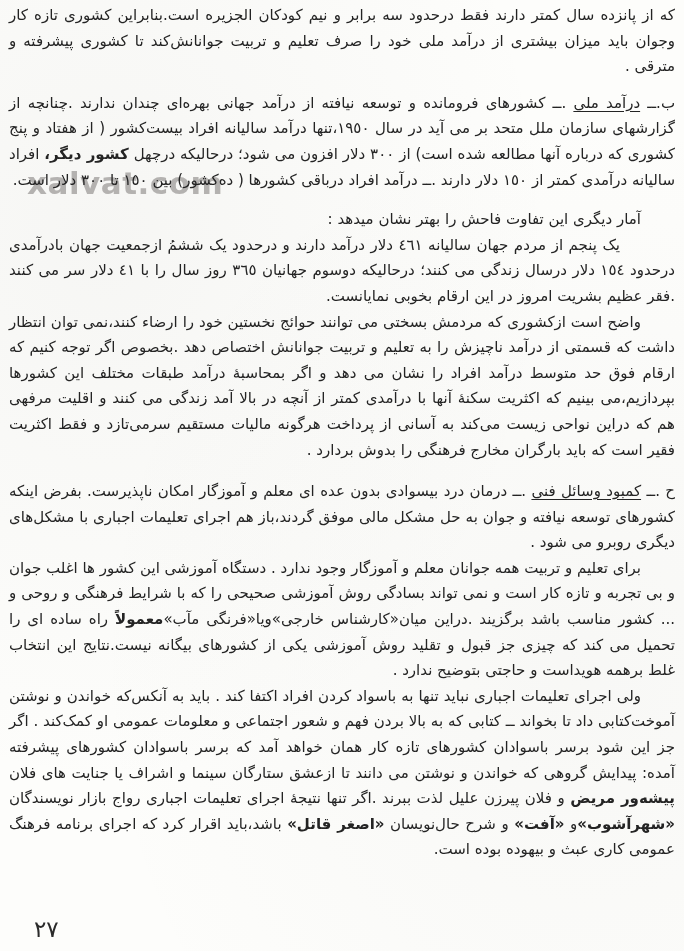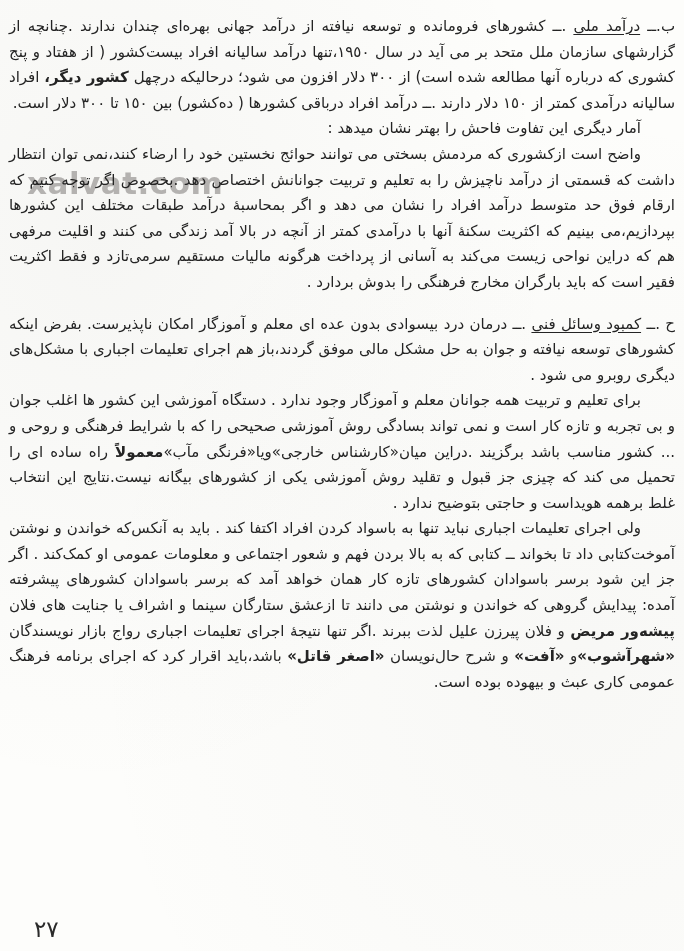--- a/index.html
+++ b/index.html
@@ -46,22 +46,24 @@
     direction:rtl;
   }
 </style>
 </head>
 <body>
 
 <div class="page">
   <div class="watermark">xalvat.com</div>
 
   <div class="text-body">
+      <p class="para" style="text-indent: 0px;"><span>که از پانزده سال کمتر دارند فقط درحدود سه برابر و نیم کودکان الجزیره است.بنابراین کشوری تازه کار وجوان باید میزان بیشتری از درآمد ملی خود را صرف تعلیم و تربیت جوانانش‌کند تا کشوری پیشرفته و مترقی .</span></p>
       <p class="para gap" style="text-indent: 0px;"><span>ب.ــ </span><span class="u">درآمد ملی</span><span> .ــ کشورهای فرومانده و توسعه نیافته از درآمد جهانی بهره‌ای چندان ندارند .چنانچه از گزارشهای سازمان ملل متحد بر می آید در سال ١٩٥٠،تنها درآمد سالیانه افراد بیست‌کشور ( از هفتاد و پنج کشوری که درباره آنها مطالعه شده است) از ٣٠٠ دلار افزون می شود؛ درحالیکه درچهل </span><span class="b">کشور دیگر،</span><span> افراد سالیانه درآمدی کمتر از ١٥٠ دلار دارند .ــ درآمد افراد درباقی کشورها ( ده‌کشور) بین ١٥٠ تا ٣٠٠ دلار است.</span></p>
-      <p class="para" style="text-indent: 34px;"><span>آمار دیگری این تفاوت فاحش را بهتر نشان میدهد :</span></p>
+      <p class="para" style="text-indent: 34px; margin-top: 14px;"><span>آمار دیگری این تفاوت فاحش را بهتر نشان میدهد :</span></p>
+      <p class="para" style="text-indent: 55px;"><span>یک پنجم از مردم جهان سالیانه ٤٦١ دلار درآمد دارند و درحدود یک ششمُ ازجمعیت جهان بادرآمدی درحدود ١٥٤ دلار درسال زندگی می کنند؛ درحالیکه دوسوم جهانیان ٣٦٥ روز سال را با ٤١ دلار سر می کنند .فقر عظیم بشریت امروز در این ارقام بخوبی نمایانست.</span></p>
       <p class="para" style="text-indent: 34px;"><span>واضح است ازکشوری که مردمش بسختی می توانند حوائج نخستین خود را ارضاء کنند،نمی توان انتظار داشت که قسمتی از درآمد ناچیزش را به تعلیم و تربیت جوانانش اختصاص دهد .بخصوص اگر توجه کنیم که ارقام فوق حد متوسط درآمد افراد را نشان می دهد و اگر بمحاسبهٔ درآمد طبقات مختلف این کشورها بپردازیم،می بینیم که اکثریت سکنهٔ آنها با درآمدی کمتر از آنچه در بالا آمد زندگی می کنند و اقلیت مرفهی هم که دراین نواحی زیست می‌کند به آسانی از پرداخت هرگونه مالیات مستقیم سرمی‌تازد و فقط اکثریت فقیر است که باید بارگران مخارج فرهنگی را بدوش بردارد .</span></p>
       <p class="para gap" style="text-indent: 0px; margin-top: 16px;"><span>ح .ــ </span><span class="u">کمبود وسائل فنی</span><span> .ــ درمان درد بیسوادی بدون عده ای معلم و آموزگار امکان ناپذیرست. بفرض اینکه کشورهای توسعه نیافته و جوان به حل مشکل مالی موفق گردند،باز هم اجرای تعلیمات اجباری با مشکل‌های دیگری روبرو می شود .</span></p>
       <p class="para" style="text-indent: 34px;"><span>برای تعلیم و تربیت همه جوانان معلم و آموزگار وجود ندارد . دستگاه آموزشی این کشور ها اغلب جوان و بی تجربه و تازه کار است و نمی تواند بسادگی روش آموزشی صحیحی را که با شرایط فرهنگی و روحی و ... کشور مناسب باشد برگزیند .دراین میان«کارشناس خارجی»ویا«فرنگی مآب»</span><span class="b">معمولاً</span><span> راه ساده ای را تحمیل می کند که چیزی جز قبول و تقلید روش آموزشی یکی از کشورهای بیگانه نیست.نتایج این انتخاب غلط برهمه هویداست و حاجتی بتوضیح ندارد .</span></p>
       <p class="para" style="text-indent: 34px;"><span>ولی اجرای تعلیمات اجباری نباید تنها به باسواد کردن افراد اکتفا کند . باید به آنکس‌که خواندن و نوشتن آموخت‌کتابی داد تا بخواند ــ کتابی که به بالا بردن فهم و شعور اجتماعی و معلومات عمومی او کمک‌کند . اگر جز این شود برسر باسوادان کشورهای تازه کار همان خواهد آمد که برسر باسوادان کشورهای پیشرفته آمده: پیدایش گروهی که خواندن و نوشتن می دانند تا ازعشق ستارگان سینما و اشراف یا جنایت های فلان </span><span class="b">پیشه‌ور مریض</span><span> و فلان پیرزن علیل لذت ببرند .اگر تنها نتیجهٔ اجرای تعلیمات اجباری رواج بازار نویسندگان </span><span class="b">«شهرآشوب»</span><span>و </span><span class="b">«آفت»</span><span> و شرح حال‌نویسان </span><span class="b">«اصغر قاتل»</span><span> باشد،باید اقرار کرد که اجرای برنامه فرهنگ عمومی کاری عبث و بیهوده بوده است.</span></p>
     </div>
 
   <div class="page-number">۲۷</div>
 </div>
 
 </body></html>

